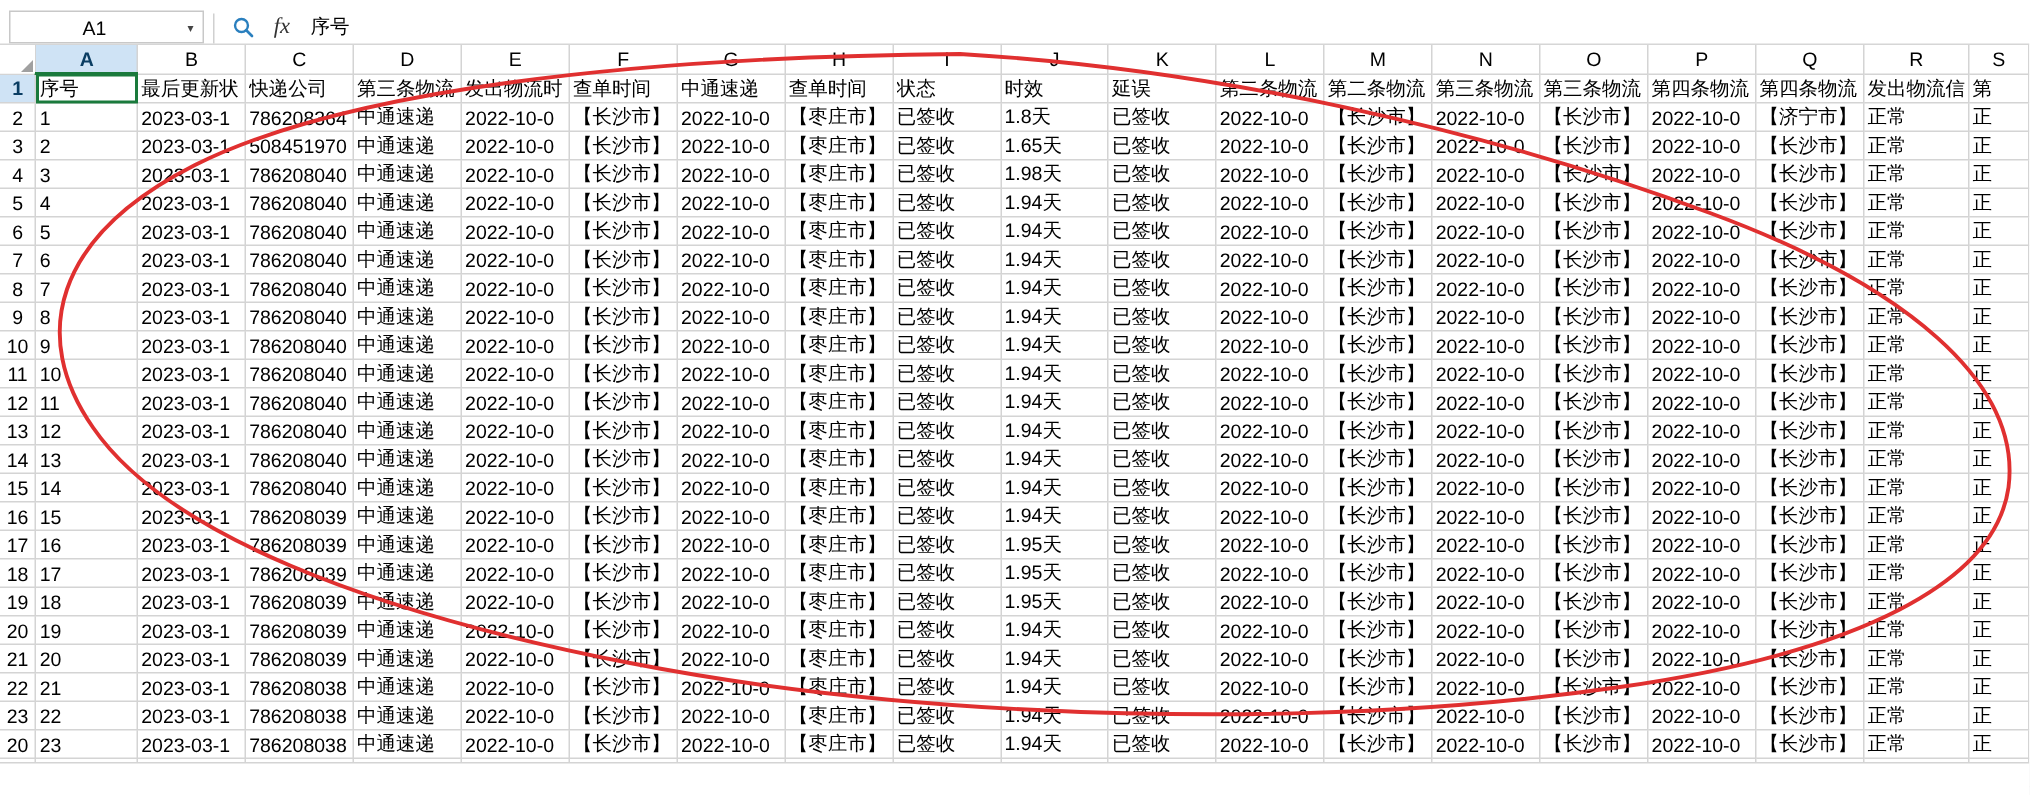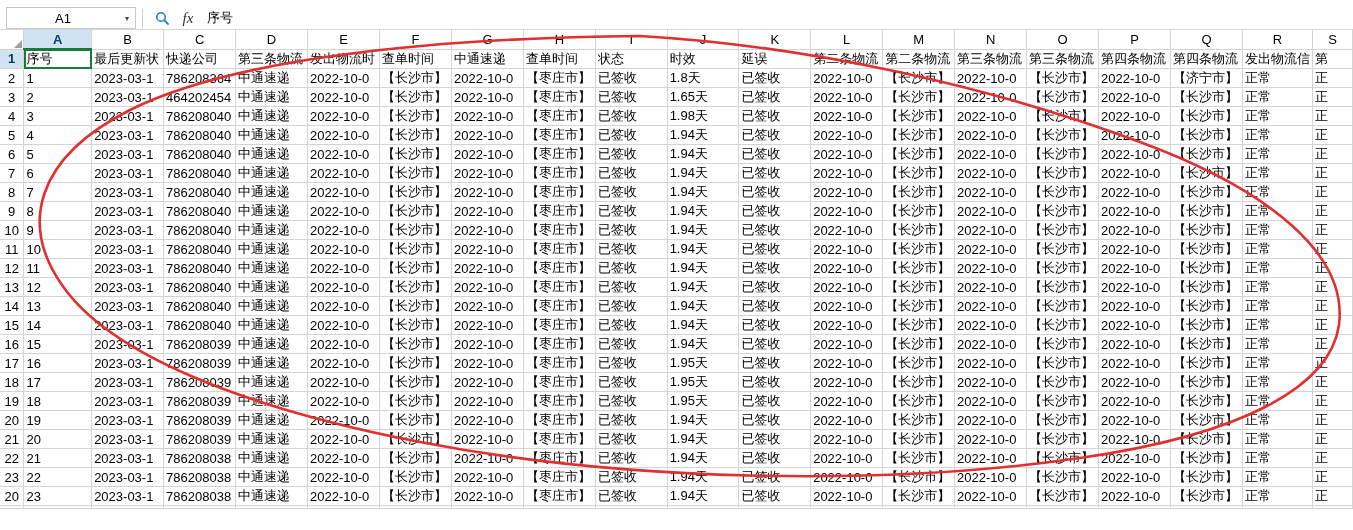--- a/index.html
+++ b/index.html
@@ -327,21 +327,21 @@
         </tr>
         <tr>
           <td class="rowhead">3</td>
           <td style="width: 68px;">
             <span class="clip">2</span>
           </td>
           <td style="width: 72px;">
             <span class="clip">2023-03-1</span>
           </td>
           <td style="width: 72px;">
-            <span class="clip">464202454</span>
+            <span class="clip">508451970</span>
           </td>
           <td style="width: 72px;">
             <span class="clip">中通速递</span>
           </td>
           <td style="width: 72px;">
             <span class="clip">2022-10-0</span>
           </td>
           <td style="width: 72px;">
             <span class="clip">【长沙市】</span>
           </td>

